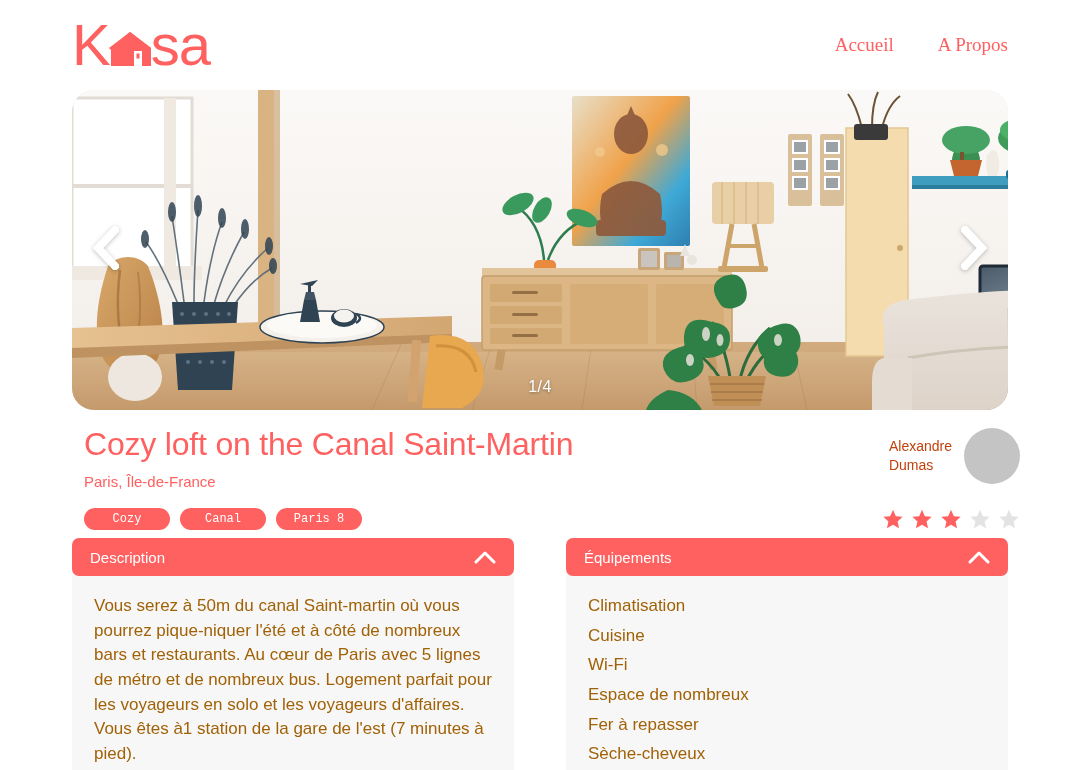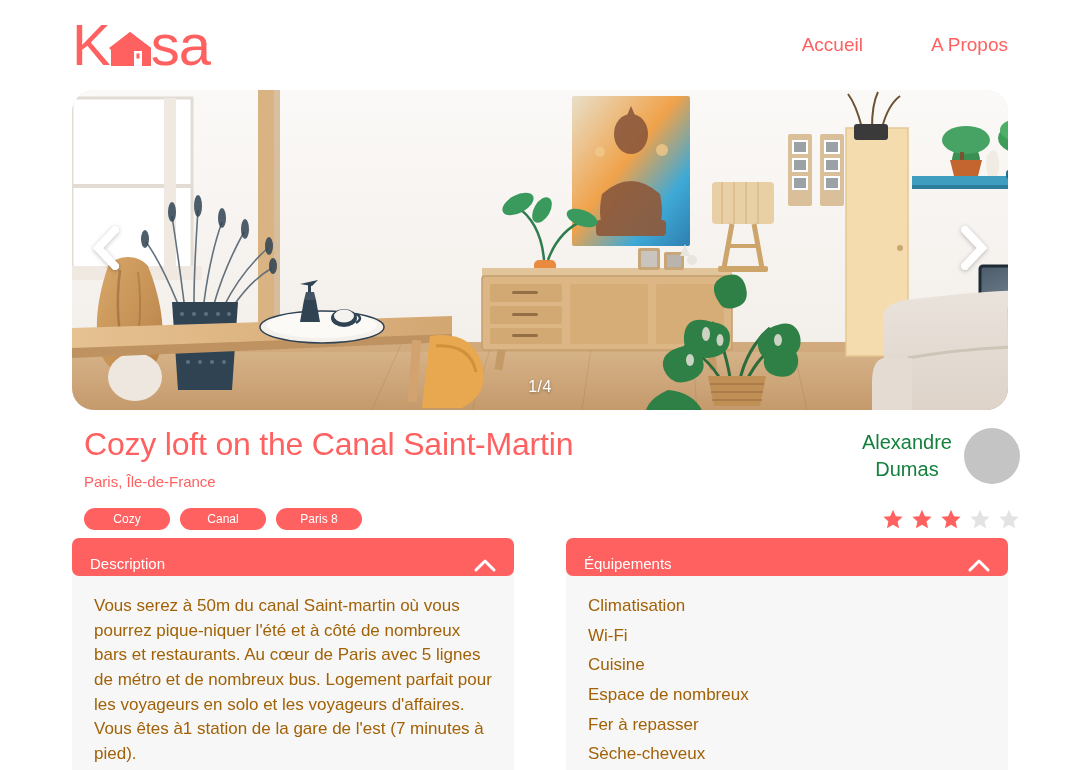--- a/index.html
+++ b/index.html
@@ -22,21 +22,21 @@
     font-size: 58px; font-weight: 400; color: #FF6060;
     letter-spacing: -1px; line-height: 1;
   }
   .logo-k { font-size: 58px; color:#FF6060; line-height:1; }
   .logo-house {
     position: relative; width: 46px; height: 46px; margin: 0 -2px 0 -4px;
     align-self: flex-end; margin-bottom: 2px;
   }
   .logo-house svg { display:block; }
 
-  .nav { display: flex; align-items: center; gap: 68px; }
+  .nav { display: flex; align-items: center; gap: 44px; font-family: Liberation Serif, serif; }
   .nav-link {
     font-size: 19px; color: #FF6060; text-decoration: none;
     font-weight: 400; cursor: pointer; white-space: nowrap;
   }
 
   
   .carousel {
     position: absolute; left: 72px; top: 90px;
     width: 936px; height: 320px;
     border-radius: 22px; overflow: hidden;
@@ -71,48 +71,48 @@
     line-height: 1.15; letter-spacing: -0.2px;
   }
   .listing-location {
     font-size: 15px; color: #FF6060; margin-top: 10px; font-weight: 400;
   }
   .tags { display: flex; gap: 10px; margin-top: 18px; }
   .tag {
     background: #FF6060; color: #fff; font-size: 12px;
     border-radius: 12px; height: 22px; min-width: 86px;
     display: flex; align-items: center; justify-content: center;
-    padding: 0 14px; cursor: default;
+    padding: 0 14px; cursor: default; font-family: Liberation Mono, monospace;
   }
 
   .info-right {
     display: flex; flex-direction: column; align-items: flex-end;
     padding-top: 2px;
   }
   .host { display: flex; align-items: center; gap: 12px; }
   .host-name {
-    font-size: 20px; color: #15803d; text-align: center; line-height: 1.35;
+    font-size: 14px; color: #c2410c; text-align: left; line-height: 1.35;
     max-width: 100px;
   }
   .avatar {
     width: 56px; height: 56px; border-radius: 50%;
     background: #C4C4C4; flex: none;
   }
   .stars { display: flex; gap: 7px; margin-top: 24px; }
   .star { width: 22px; height: 22px; display:block; }
 
   
   .panels {
     position: absolute; left: 72px; top: 538px; width: 936px;
     display: flex; gap: 52px;
   }
   .panel { width: 442px; }
   .panel-head {
     background: #FF6060; color: #fff; border-radius: 7px;
-    height: 38px; display: flex; align-items: flex-end;
+    height: 38px; display: flex; align-items: center;
     justify-content: space-between; padding: 4px 18px;
     font-size: 15px; cursor: pointer; position: relative; z-index: 2;
   }
   .panel-body {
     background: #F7F7F7; border-radius: 7px;
     margin-top: -8px; padding: 26px 22px 20px 22px;
     min-height: 188px; color: #a16207; font-size: 17px; line-height: 1.45;
   }
   .equip-list { list-style: none; }
   .equip-list li { margin-bottom: 5px; }
@@ -502,22 +502,22 @@
         <span>Équipements</span>
         <span class="chevron">
           <svg width="22" height="14" viewBox="0 0 22 14" xmlns="http://www.w3.org/2000/svg">
             <polyline points="2,12 11,3 20,12" fill="none" stroke="#ffffff" stroke-width="3" stroke-linecap="round" stroke-linejoin="round"></polyline>
           </svg>
         </span>
       </div>
       <div class="panel-body">
         <ul class="equip-list">
           <li>Climatisation</li>
+          <li>Cuisine</li>
           <li>Wi-Fi</li>
-          <li>Cuisine</li>
           <li>Espace de nombreux</li>
           <li>Fer à repasser</li>
           <li>Sèche-cheveux</li>
           <li>Logement</li>
         </ul>
       </div>
     </div>
 
   </div>
 </div>

